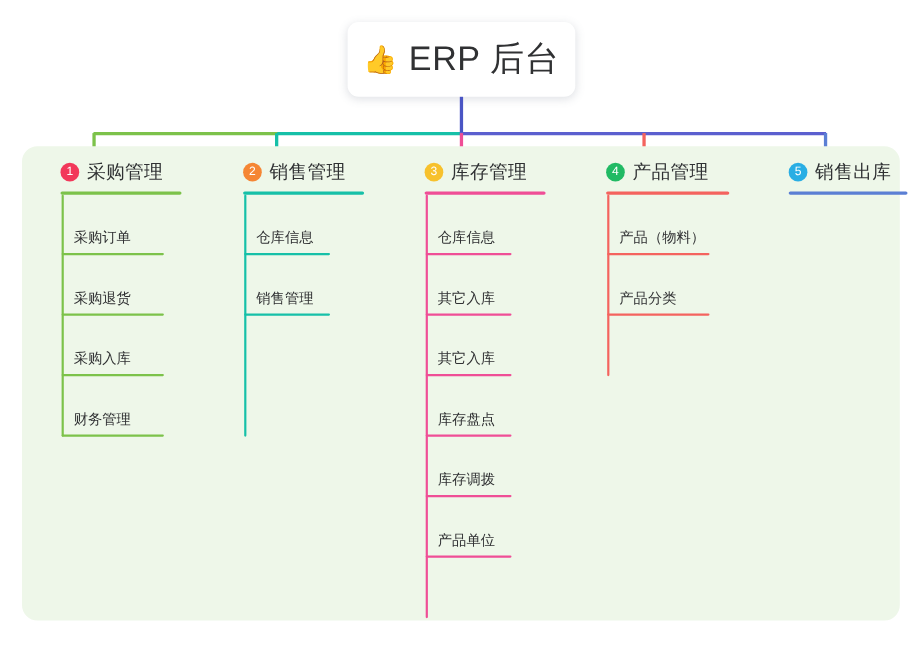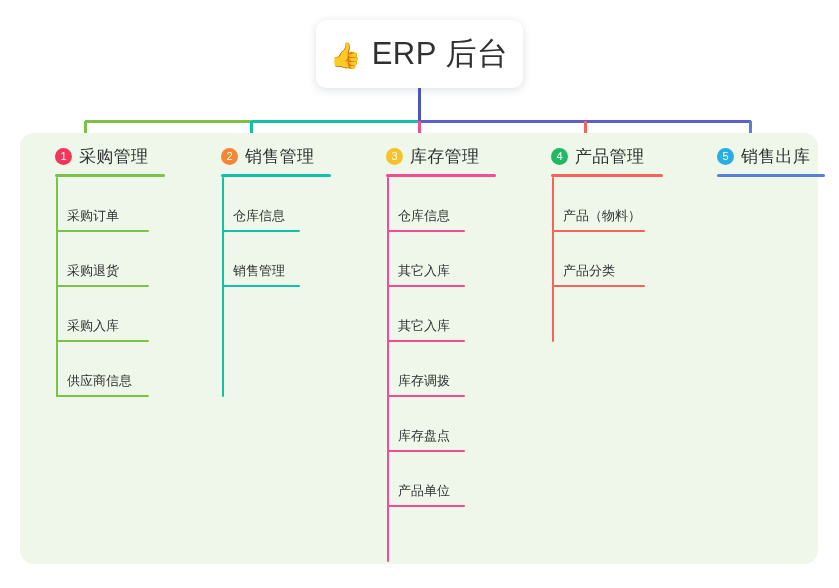--- a/index.html
+++ b/index.html
@@ -181,21 +181,21 @@
           </div>
           <div class="leaf">
             <span class="leaf-label">采购退货</span>
             <div class="leaf-underline" style="background: rgb(124, 194, 74); width: 93px;"></div>
           </div>
           <div class="leaf">
             <span class="leaf-label">采购入库</span>
             <div class="leaf-underline" style="background: rgb(124, 194, 74); width: 93px;"></div>
           </div>
           <div class="leaf">
-            <span class="leaf-label">供应商信息</span>
+            <span class="leaf-label">财务管理</span>
             <div class="leaf-underline" style="background: rgb(124, 194, 74); width: 93px;"></div>
           </div>
         </div>
       </div>
       <div class="column" style="left: 203px;">
         <div class="col-head">
           <span class="badge" style="background: rgb(245, 134, 52);">2</span>
           <span class="col-title">销售管理</span>
         </div>
         <div class="col-underline" style="background: rgb(22, 192, 168); width: 110px; margin-left: 18px;"></div>
@@ -225,25 +225,25 @@
           </div>
           <div class="leaf">
             <span class="leaf-label">其它入库</span>
             <div class="leaf-underline" style="background: rgb(239, 78, 150); width: 78px;"></div>
           </div>
           <div class="leaf">
             <span class="leaf-label">其它入库</span>
             <div class="leaf-underline" style="background: rgb(239, 78, 150); width: 78px;"></div>
           </div>
           <div class="leaf">
+            <span class="leaf-label">库存盘点</span>
+            <div class="leaf-underline" style="background: rgb(239, 78, 150); width: 78px;"></div>
+          </div>
+          <div class="leaf">
             <span class="leaf-label">库存调拨</span>
-            <div class="leaf-underline" style="background: rgb(239, 78, 150); width: 78px;"></div>
-          </div>
-          <div class="leaf">
-            <span class="leaf-label">库存盘点</span>
             <div class="leaf-underline" style="background: rgb(239, 78, 150); width: 78px;"></div>
           </div>
           <div class="leaf">
             <span class="leaf-label">产品单位</span>
             <div class="leaf-underline" style="background: rgb(239, 78, 150); width: 78px;"></div>
           </div>
         </div>
       </div>
       <div class="column" style="left: 533px;">
         <div class="col-head">

